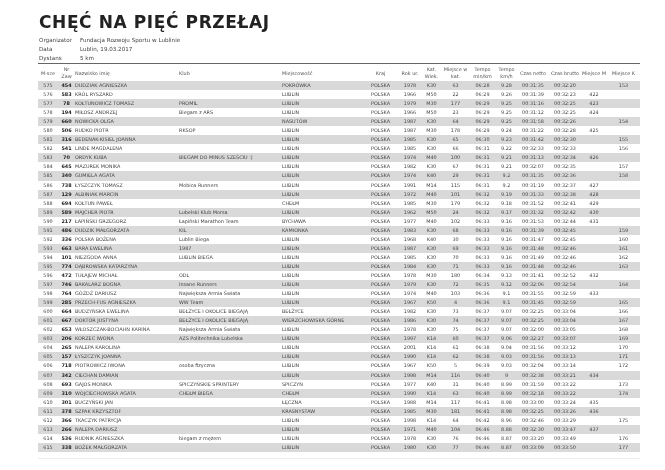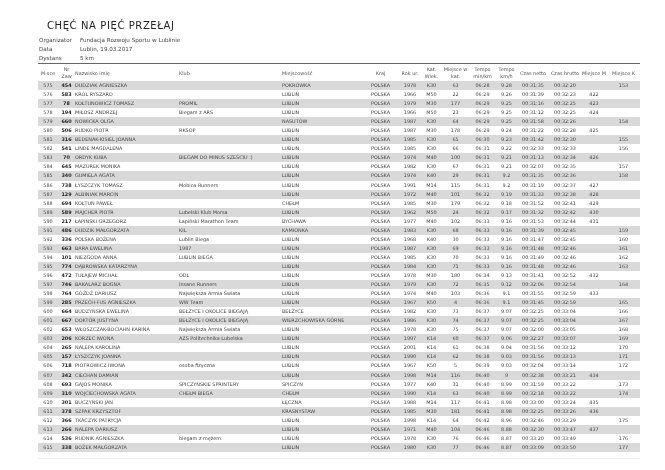--- a/index.html
+++ b/index.html
@@ -1,18 +1,18 @@
 <!DOCTYPE html>
 <html><head>
 <meta charset="utf-8">
 <style>
   html,body{margin:0;padding:0;background:#fff;}
   body{width:665px;height:470px;overflow:hidden;font-family:"DejaVu Sans",sans-serif;color:#333;}
   .page{position:relative;padding:0 0 0 38px;}
-  h1{margin:8px;position:absolute;left:39px;top:12px;font-size:10px;font-weight:normal;letter-spacing:0.6px;color:#222;font-family:"DejaVu Sans",sans-serif;}
+  h1{margin:0;position:absolute;left:39px;top:12px;font-size:17px;font-weight:bold;letter-spacing:0.6px;color:#222;font-family:"DejaVu Sans",sans-serif;}
   .meta{position:absolute;left:39px;top:36px;font-size:5.6px;line-height:9px;color:#444;}
   .meta .row{display:flex;}
   .meta .lbl{width:41px;}
   .rule{position:absolute;left:38px;width:602px;top:63px;border-top:1px solid #666;}
   table{position:absolute;left:38px;top:64px;width:602px;border-collapse:collapse;font-size:4.9px;table-layout:fixed;}
   th{font-weight:normal;color:#555;text-align:center;line-height:7px;padding:2px 0 1px 0;vertical-align:middle;}
   th.l{text-align:left;}
   td{height:9.05px;padding:0;line-height:9px;white-space:nowrap;overflow:hidden;text-align:center;color:#444;}
   td.l{text-align:left;}
   td.nr{font-weight:bold;color:#222;}

